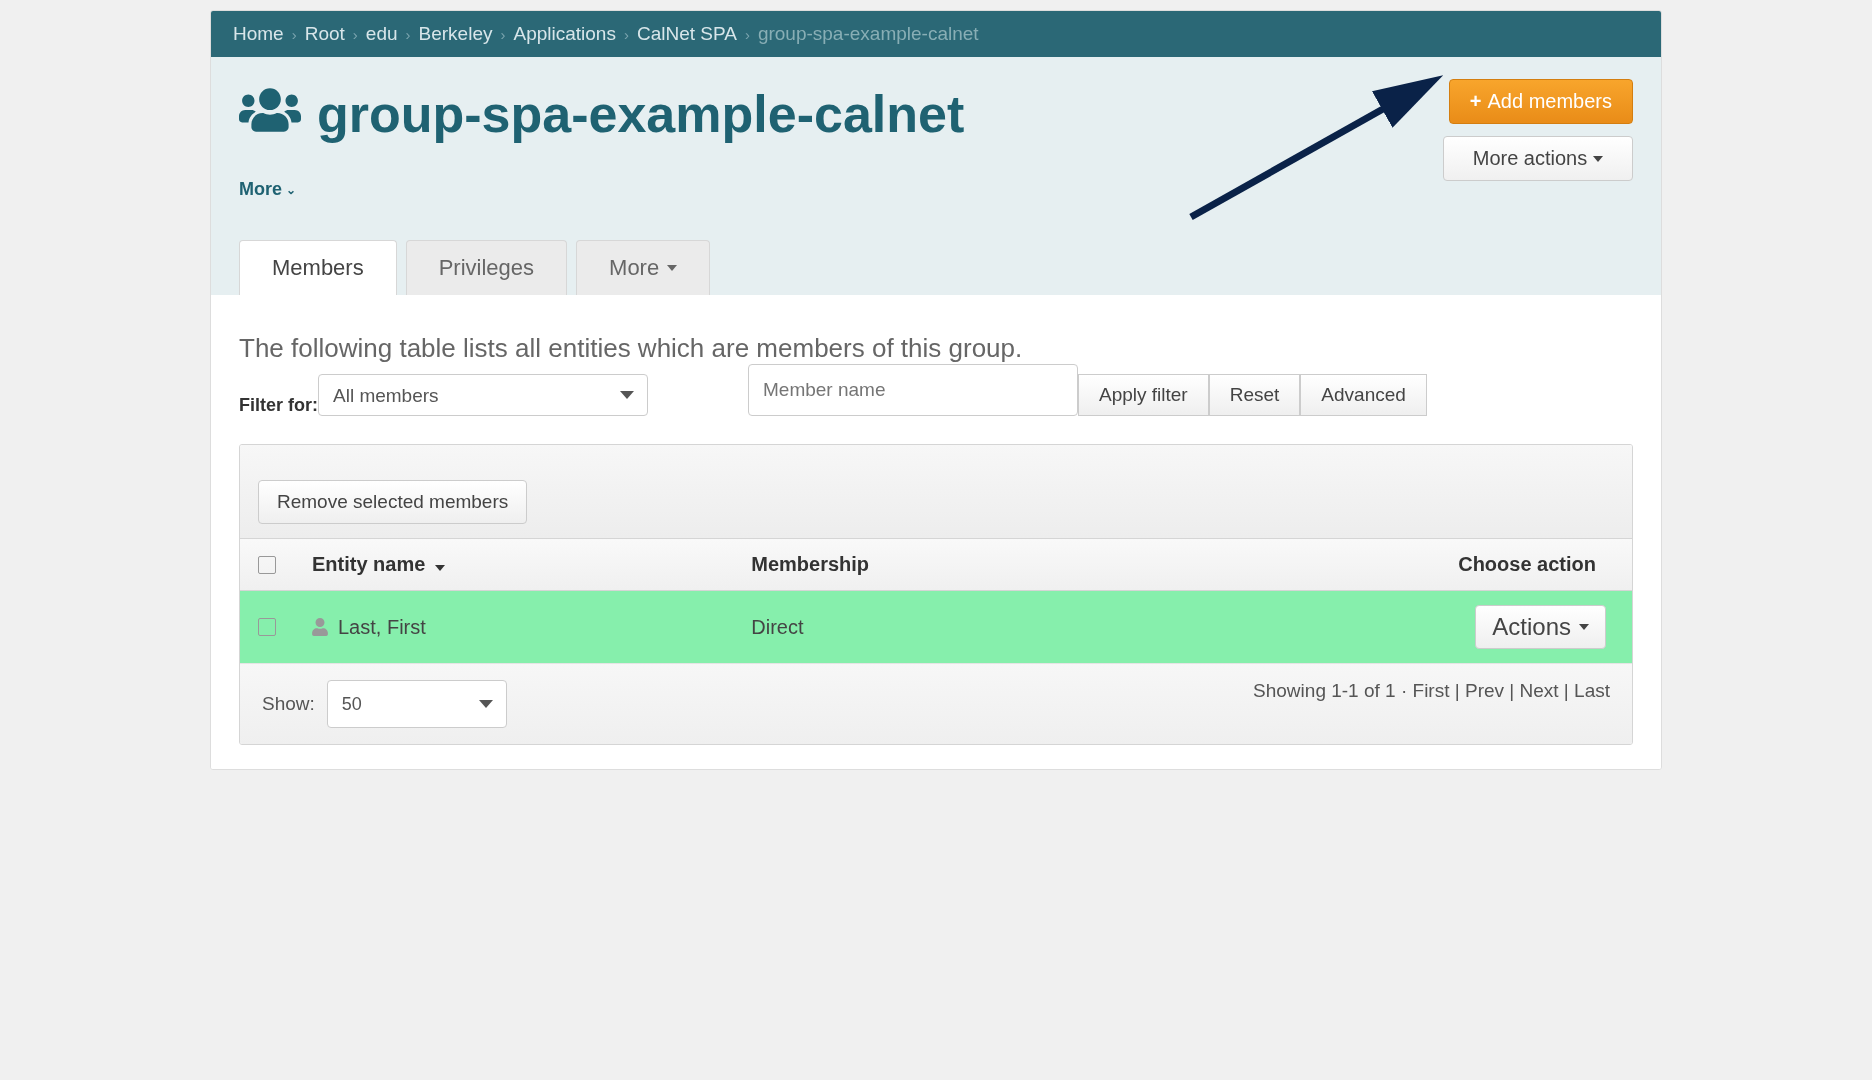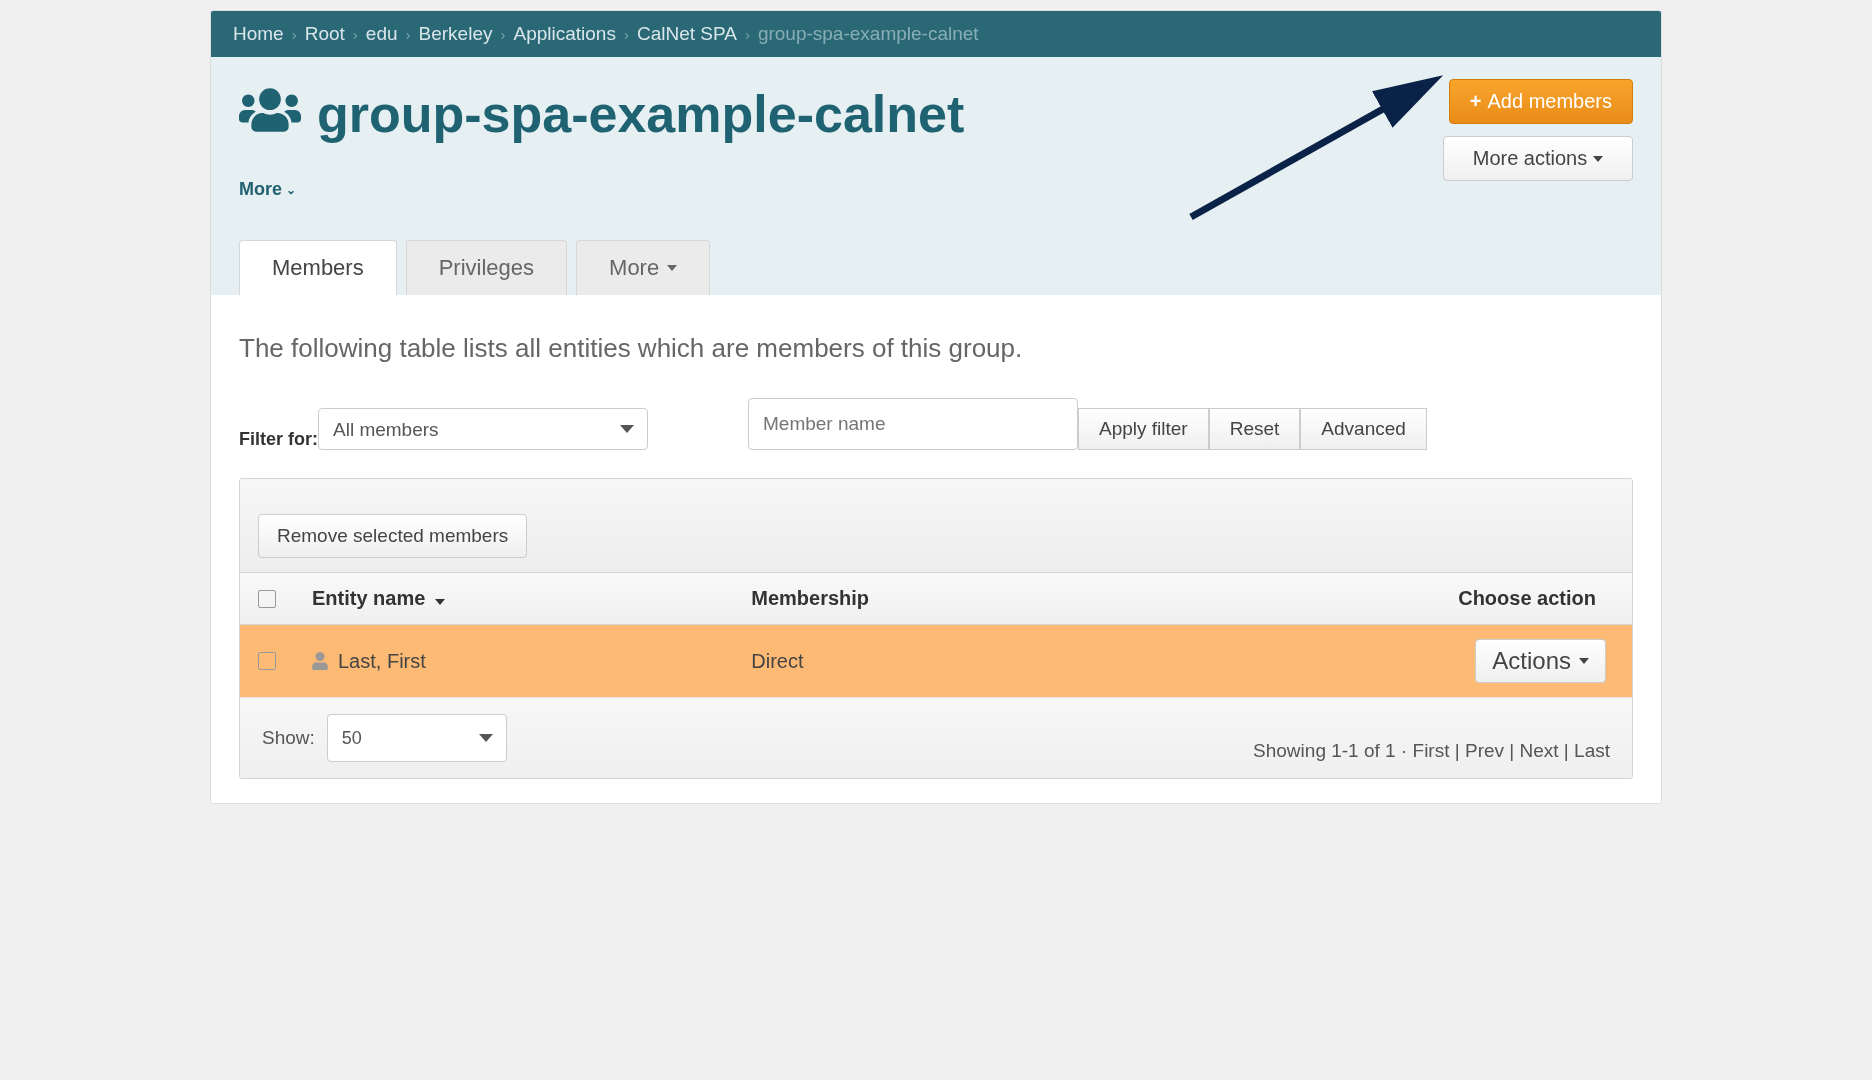--- a/index.html
+++ b/index.html
@@ -143,21 +143,20 @@
     .content-area {
       background: #fff;
       padding: 38px 28px 24px 28px;
       border-top: 1px solid #ddd;
       margin-top: -1px;
     }
     .table-desc {
       color: #666;
       font-size: 26px;
       font-weight: 300;
-      margin-bottom: 34px;
     }
     .filter-row {
       display: flex;
       align-items: flex-end;
       margin-bottom: 28px;
     }
     .filter-label {
       font-weight: 700;
       font-size: 18px;
       color: #333;
@@ -246,21 +245,21 @@
     .members-table th.choose-col {
       text-align: right;
       padding-right: 36px;
     }
     .members-table td {
       padding: 14px 18px;
       font-size: 20px;
       color: #444;
       border-bottom: 1px solid #e5e5e5;
       vertical-align: middle;
-      background: #fdba74;
+      background: #86efac;
     }
     .members-table td.choose-cell {
       text-align: right;
       padding-right: 26px;
     }
     .check-col {
       width: 50px;
     }
     .name-cell {
       display: flex;
@@ -289,21 +288,21 @@
       font-size: 24px;
       color: #444;
       cursor: pointer;
       display: inline-flex;
       align-items: center;
       gap: 8px;
     }
     .table-footer {
       display: flex;
       justify-content: space-between;
-      align-items: flex-end;
+      align-items: flex-start;
       padding: 16px 22px;
       background: linear-gradient(#f7f7f7, #efefef);
     }
     .show-section {
       display: flex;
       align-items: center;
       gap: 12px;
       font-size: 19px;
       color: #555;
     }

